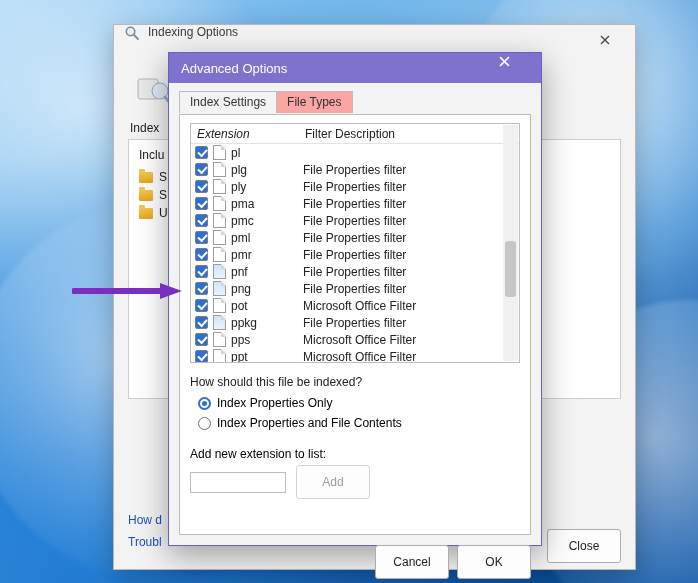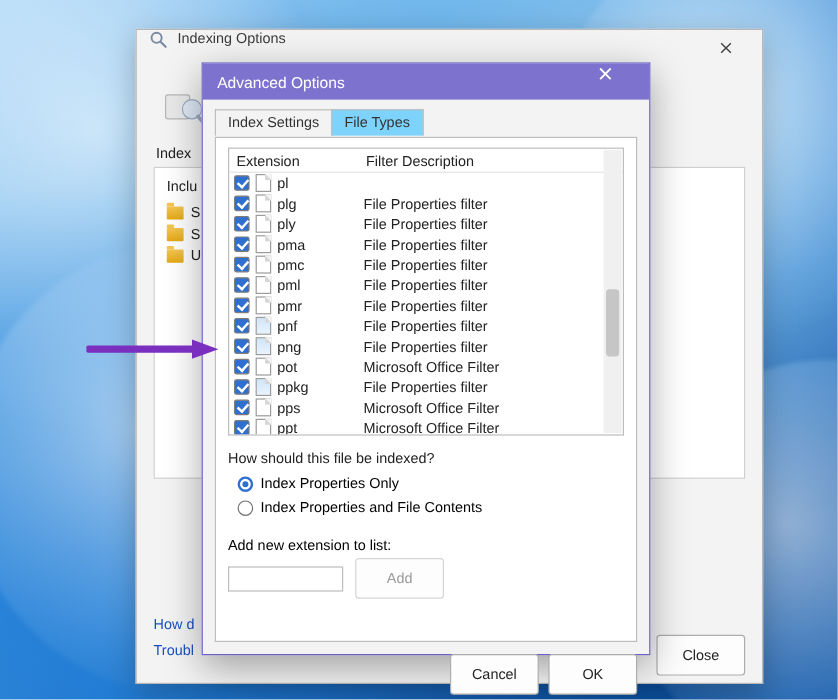--- a/index.html
+++ b/index.html
@@ -118,21 +118,21 @@
   .tabs {
     display:flex; align-items:flex-start; height:24px;
     margin: 8px 10px 0 10px; position:relative;
   }
   .tab {
     border:1px solid #bdbdbd; border-bottom:none;
     padding: 3px 10px 4px; font-size:12px; color:#333;
     background:#f3f3f3; margin-right: -1px;
     position:relative;
   }
-  .tab.active { background:#7dd3fc; z-index:2; }
+  .tab.active { background:#fca5a5; z-index:2; }
   .tabline{
     position:absolute; left:0; right:0; bottom:0; height:1px; background:#bdbdbd;
   }
   .tabpage {
     margin: 0 10px 10px 10px;
     border:1px solid #bdbdbd; border-top:none;
     background:#fff;
     padding: 8px 10px 12px 10px;
     height: 420px;
     display:flex; flex-direction:column;
@@ -141,21 +141,21 @@
   .ft-list {
     border:1px solid #bdbdbd; background:#fff;
     height: 240px; position:relative;
     overflow:hidden;
   }
   .ft-head {
     display:flex; height:20px; align-items:center;
     border-bottom:1px solid #e3e3e3;
     font-size:12px; color:#222;
   }
-  .ft-head .col-ext{ width:110px; padding-left:6px; }
+  .ft-head .col-ext{ width:110px; padding-left:6px;font-style:italic; }
   .ft-head .col-desc{ flex:1; padding-left:4px; }
   .ft-rows {
     position:absolute; top:20px; left:0; right:0; bottom:0;
     overflow:hidden;
   }
   .ft-row {
     display:flex; align-items:center; height:17px; font-size:12px; color:#222;
     padding-left:4px;
   }
   .ft-row .cb {

